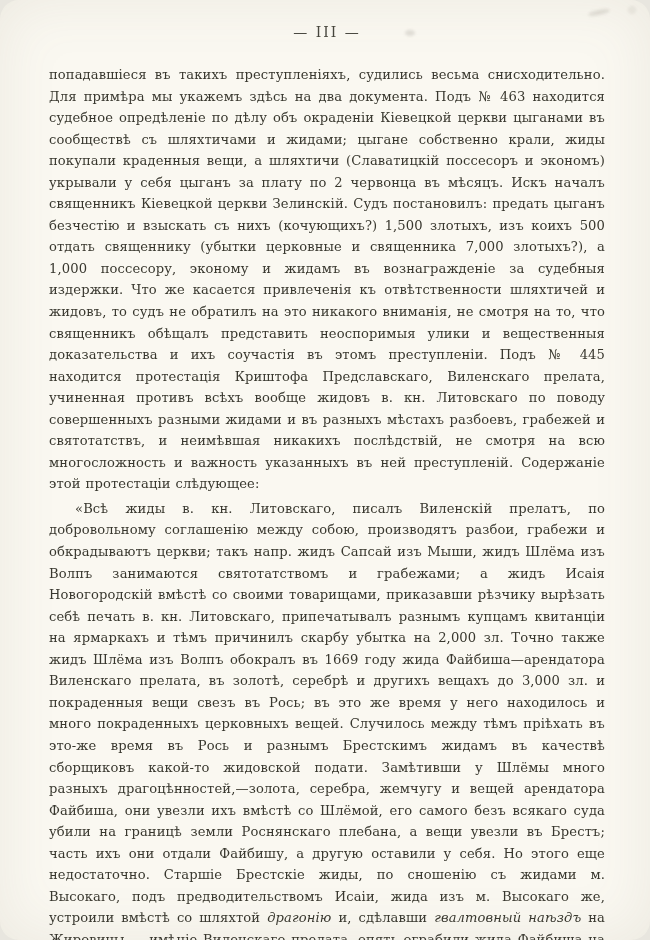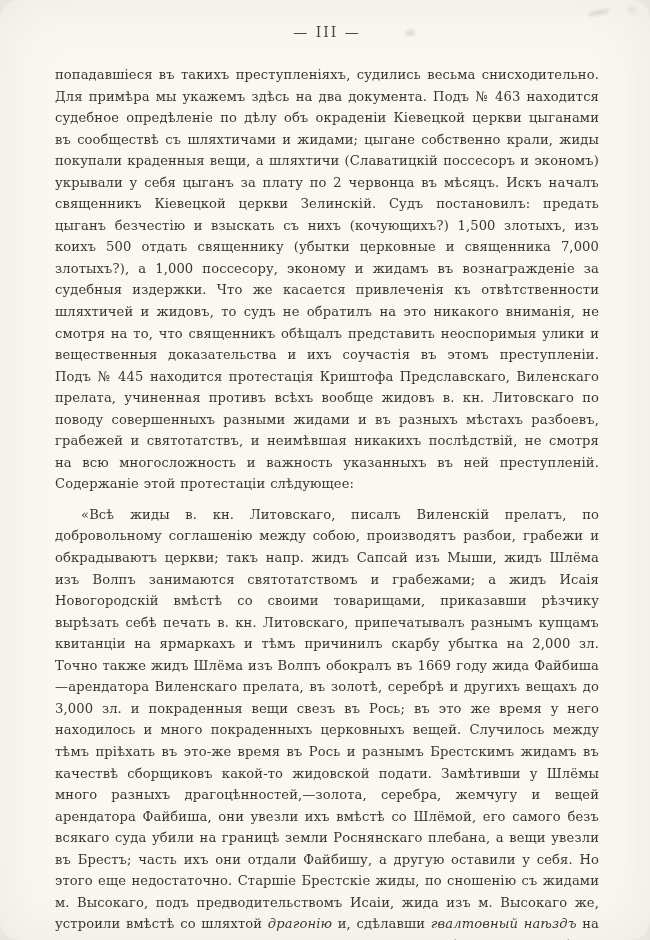--- a/index.html
+++ b/index.html
@@ -26,21 +26,21 @@
     font-size: 14px;
     letter-spacing: 2px;
     color: #46453c;
     margin: 6px 0 24px 0;
     font-weight: normal;
   }
   .text-block {
     width: 100%;
   }
   .para {
-    margin: 9px;
+    margin: 3px;
     font-size: 13.1px;
     line-height: 21.55px;
     text-align: justify;
     letter-spacing: 0.12px;
     word-spacing: 0.6px;
     color: #38372e;
   }
   .para.indented {
     text-indent: 26px;
   }

